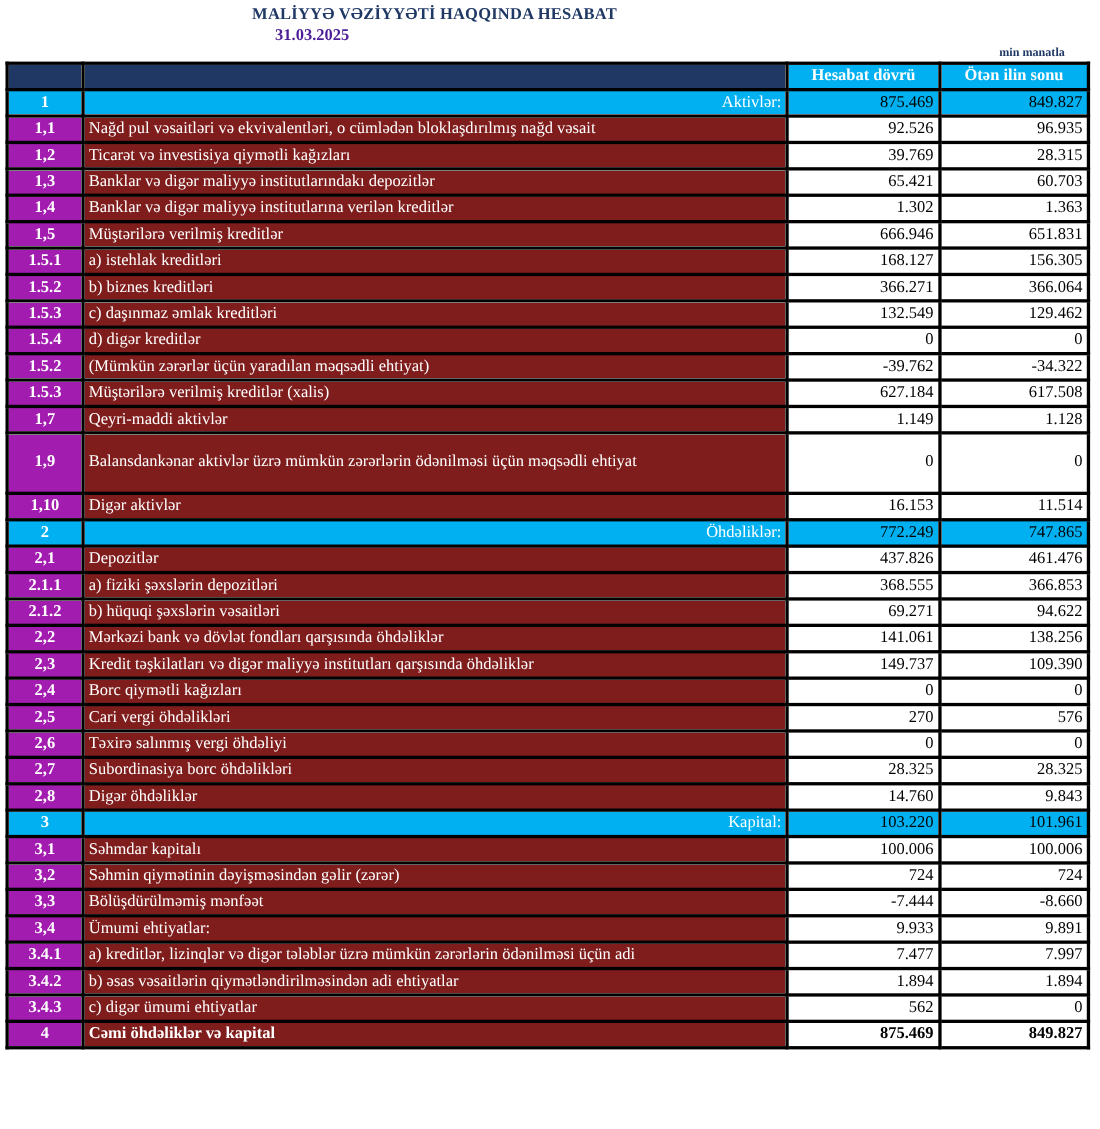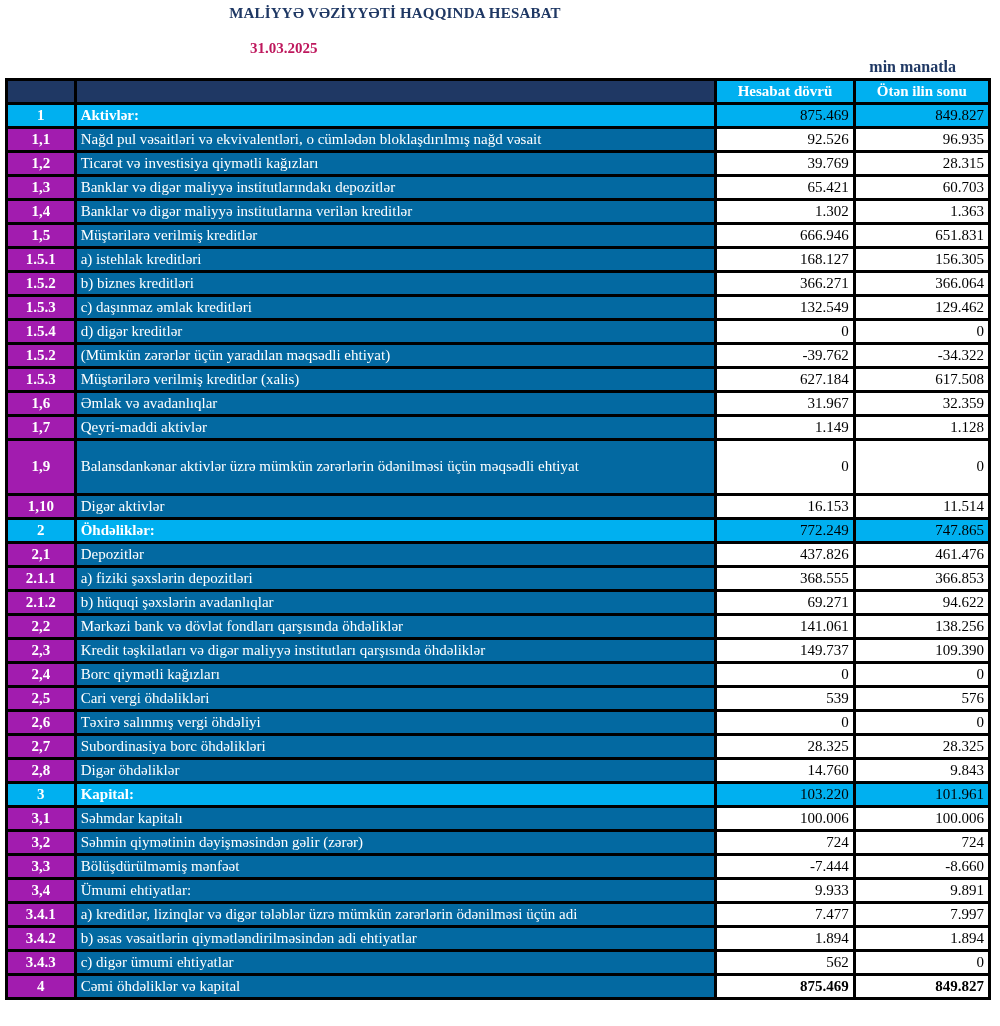--- a/index.html
+++ b/index.html
@@ -14,31 +14,31 @@
   .report-title {
     width:790px;
     text-align:center;
     color:#1F3864;
     font-weight:bold;
     font-size:15px;
     letter-spacing:0.2px;
   }
   .report-date {
     margin-left:250px;
-    margin-top:18px;
-    color:#be185d;
+    margin-top:2px;
+    color:#4c1d95;
     font-weight:bold;
     font-size:15px;
   }
   .unit-note {
     text-align:right;
-    padding-right:44px;
+    padding-right:32px;
     color:#1F3864;
     font-weight:bold;
-    font-size:16px;
+    font-size:11px;
     margin-top:1px;
     margin-bottom:2px;
   }
   table.report {
     margin-left:5px;
     width:986px;
     border-collapse:collapse;
     table-layout:fixed;
     border-radius:24px;
   }
@@ -60,38 +60,38 @@
     font-size:15.5px;
     text-align:center;
   }
   td.c-num {
     background:#a21caf;
     color:#fff;
     font-weight:bold;
     text-align:center;
   }
   td.c-label {
-    background:#0369a1;
+    background:#7f1d1d;
     color:#fff;
     text-align:left;
     padding-left:7px;
     font-size:15.5px;
   }
   td.c-val {
     background:#ffffff;
     color:#000;
     text-align:right;
     padding-right:5px;
   }
   tr.section td.c-num,
   tr.section td.c-label,
   tr.section td.c-val { background:#00B0F0; }
-  tr.section td.c-label { font-weight:bold; }
+  tr.section td.c-label { font-weight:normal;text-align:right; }
   tr.section td.c-val { color:#000; }
-  tr.total td.c-label { font-weight:normal; }
+  tr.total td.c-label { font-weight:bold; }
   tr.total td.c-val { font-weight:bold; }
   tr.tall td { height:52px; white-space:normal; }
 </style>
 </head>
 <body>
 
 <div class="title-block">
   <div class="report-title">MALİYYƏ VƏZİYYƏTİ HAQQINDA HESABAT</div>
   <div class="report-date">31.03.2025</div>
 </div>
@@ -179,26 +179,20 @@
         <td class="c-val">-39.762</td>
         <td class="c-val">-34.322</td>
       </tr>
       <tr class="normal">
         <td class="c-num">1.5.3</td>
         <td class="c-label">Müştərilərə verilmiş kreditlər (xalis)</td>
         <td class="c-val">627.184</td>
         <td class="c-val">617.508</td>
       </tr>
       <tr class="normal">
-        <td class="c-num">1,6</td>
-        <td class="c-label">Əmlak və avadanlıqlar</td>
-        <td class="c-val">31.967</td>
-        <td class="c-val">32.359</td>
-      </tr>
-      <tr class="normal">
         <td class="c-num">1,7</td>
         <td class="c-label">Qeyri-maddi aktivlər</td>
         <td class="c-val">1.149</td>
         <td class="c-val">1.128</td>
       </tr>
       <tr class="normal tall">
         <td class="c-num">1,9</td>
         <td class="c-label">Balansdankənar aktivlər üzrə mümkün zərərlərin ödənilməsi üçün məqsədli ehtiyat</td>
         <td class="c-val">0</td>
         <td class="c-val">0</td>
@@ -222,21 +216,21 @@
         <td class="c-val">461.476</td>
       </tr>
       <tr class="normal">
         <td class="c-num">2.1.1</td>
         <td class="c-label">a) fiziki şəxslərin depozitləri</td>
         <td class="c-val">368.555</td>
         <td class="c-val">366.853</td>
       </tr>
       <tr class="normal">
         <td class="c-num">2.1.2</td>
-        <td class="c-label">b) hüquqi şəxslərin avadanlıqlar</td>
+        <td class="c-label">b) hüquqi şəxslərin vəsaitləri</td>
         <td class="c-val">69.271</td>
         <td class="c-val">94.622</td>
       </tr>
       <tr class="normal">
         <td class="c-num">2,2</td>
         <td class="c-label">Mərkəzi bank və dövlət fondları qarşısında öhdəliklər</td>
         <td class="c-val">141.061</td>
         <td class="c-val">138.256</td>
       </tr>
       <tr class="normal">
@@ -247,21 +241,21 @@
       </tr>
       <tr class="normal">
         <td class="c-num">2,4</td>
         <td class="c-label">Borc qiymətli kağızları</td>
         <td class="c-val">0</td>
         <td class="c-val">0</td>
       </tr>
       <tr class="normal">
         <td class="c-num">2,5</td>
         <td class="c-label">Cari vergi öhdəlikləri</td>
-        <td class="c-val">539</td>
+        <td class="c-val">270</td>
         <td class="c-val">576</td>
       </tr>
       <tr class="normal">
         <td class="c-num">2,6</td>
         <td class="c-label">Təxirə salınmış vergi öhdəliyi</td>
         <td class="c-val">0</td>
         <td class="c-val">0</td>
       </tr>
       <tr class="normal">
         <td class="c-num">2,7</td>

